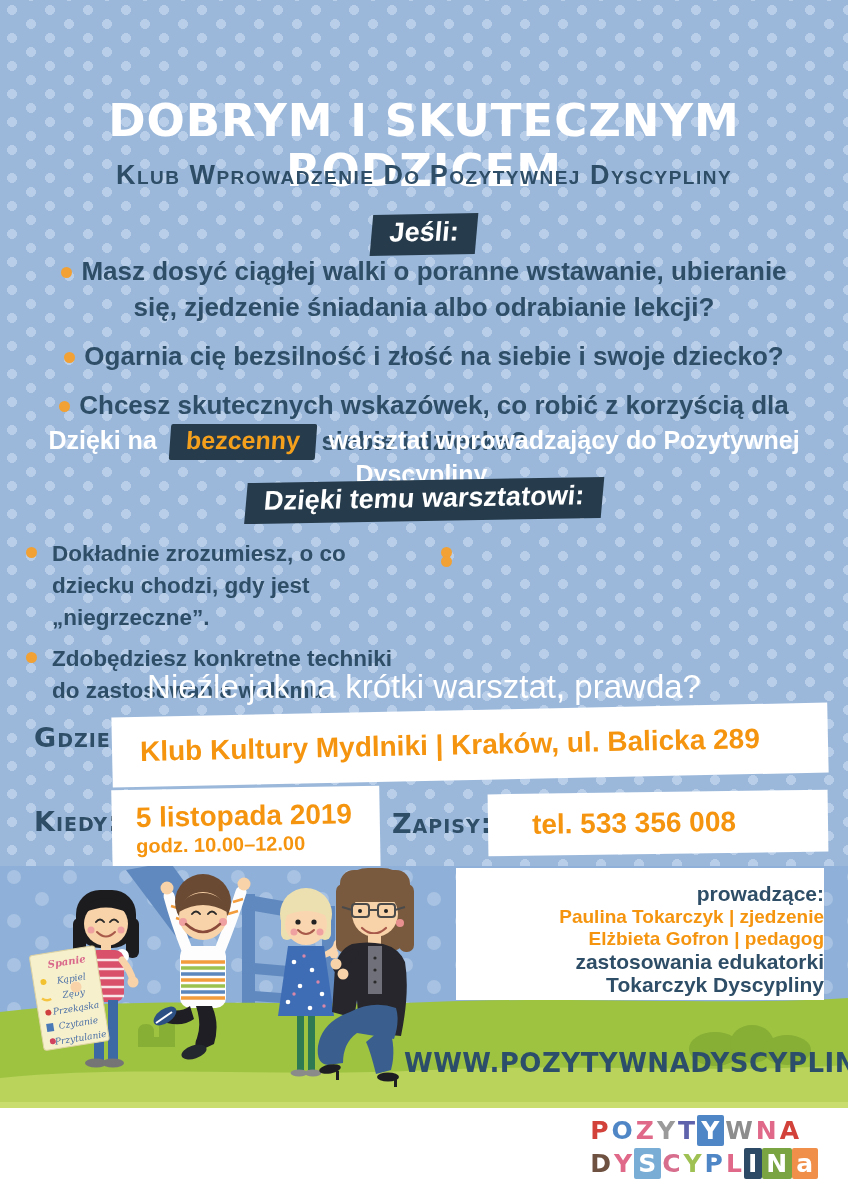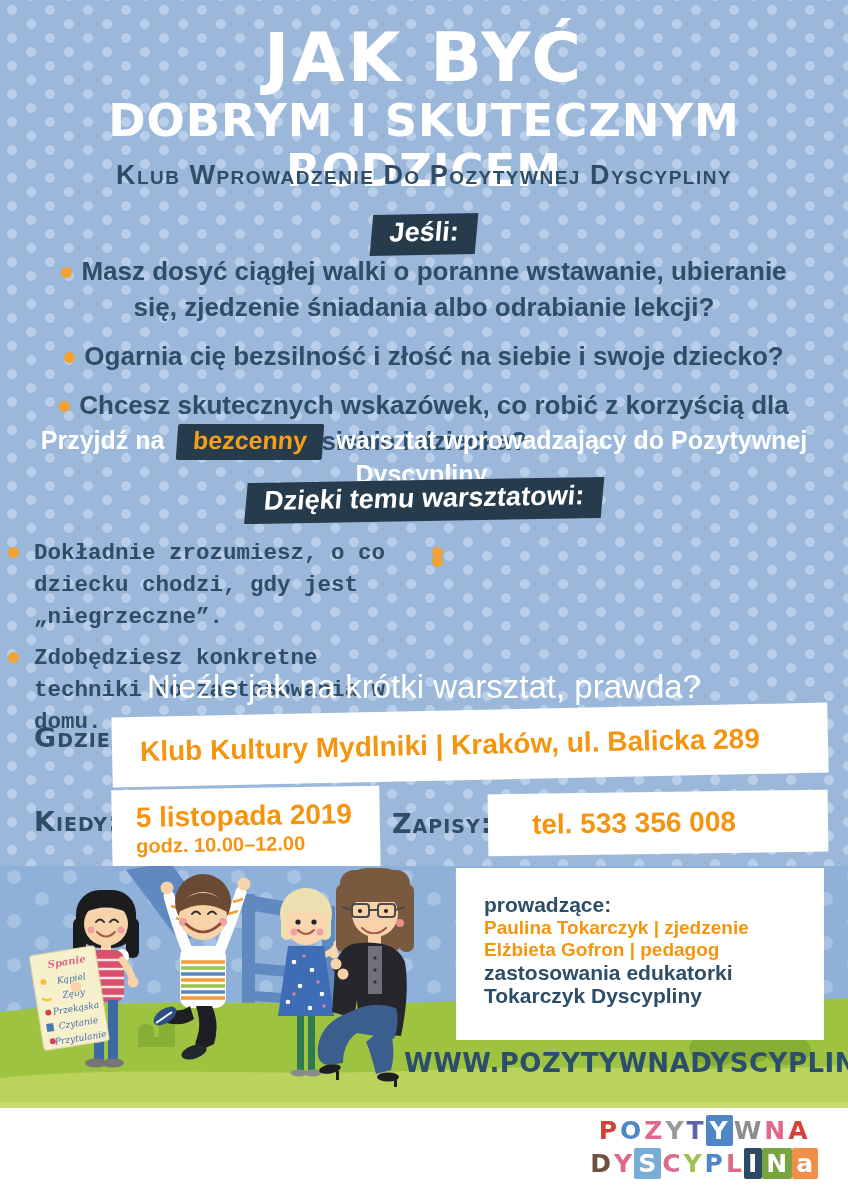--- a/index.html
+++ b/index.html
@@ -35,21 +35,21 @@
   
   .jesli-list{top:254px;left:40px;right:40px;list-style:none;margin:0;padding:0;text-align:center;}
   .jesli-list li{font-size:26px;line-height:1.38;font-weight:700;color:#2e4d66;margin-bottom:13px;}
   .dot{display:inline-block;width:11px;height:11px;border-radius:50%;background:#f2a135;
     margin-right:9px;vertical-align:2px;}
   
   .invite{top:424px;font-size:25px;font-weight:700;color:#ffffff;margin:0;}
   .chip{display:inline-block;background:#263c4c;color:#f5a01d;font-weight:800;
     padding:2px 16px 5px;margin:0 6px;border-radius:2px;transform:skewX(-4deg);}
   
-  .benefits{top:538px;left:8px;right:20px;display:flex;gap:28px;font-family:Liberation Mono, monospace;}
+  .benefits{top:538px;left:26px;right:20px;display:flex;gap:28px;}
   .benefits ul{list-style:none;margin:0;padding:0;flex:1;}
   .benefits li{position:relative;padding-left:26px;font-size:22.5px;line-height:1.42;
     font-weight:700;color:#2e4d66;margin-bottom:9px;text-align:left;}
   .benefits li .dot{position:absolute;left:0;top:9px;margin:0;}
   .closing{top:668px;font-size:33px;font-weight:400;color:#ffffff;margin:0;}
   
   .lbl{font-variant:small-caps;font-weight:800;font-size:27px;color:#2e4d66;
     font-family:"DejaVu Sans",sans-serif;letter-spacing:1px;}
   .lbl-gdzie{left:34px;top:722px;}
   .lbl-kiedy{left:34px;top:806px;}
@@ -59,57 +59,56 @@
     font-size:28px;line-height:70px;padding-left:28px;box-sizing:border-box;}
   .box-kiedy{left:112px;top:788px;width:268px;height:90px;transform:rotate(-1deg);
     padding:13px 0 0 24px;box-sizing:border-box;}
   .box-kiedy .date{font-size:28px;line-height:1.1;}
   .box-kiedy .time{font-size:20px;line-height:1.2;}
   .box-zapisy{left:488px;top:792px;width:340px;height:62px;transform:rotate(-0.8deg);
     font-size:28px;line-height:62px;padding-left:44px;box-sizing:border-box;}
   
   .illu{position:absolute;left:0;top:866px;width:848px;height:242px;}
   
-  .leaders{left:456px;top:868px;width:368px;height:172px;background:#ffffff;
-    padding:25px 0 0 28px;box-sizing:border-box;text-align:left;}
+  .leaders{left:456px;top:868px;width:368px;height:132px;background:#ffffff;
+    padding:14px 0 0 28px;box-sizing:border-box;text-align:right;}
   .leaders .hdr{font-size:21px;font-weight:800;color:#2e4d66;line-height:1.15;}
   .leaders .person{font-size:19px;font-weight:700;color:#f5950f;line-height:1.15;}
   .leaders .cert{font-size:21px;font-weight:800;color:#2e4d66;line-height:1.12;}
   
   .www{left:404px;top:1048px;font-size:26px;font-weight:800;color:#2c4e6b;
     font-family:"DejaVu Sans",sans-serif;letter-spacing:0.5px;}
   
-  .logo{right:30px;top:1116px;text-align:center;line-height:30px;
+  .logo{right:30px;top:1116px;text-align:left;line-height:30px;
     font-family:"DejaVu Sans",sans-serif;}
   .logo-ch{font-size:25px;font-weight:800;letter-spacing:1px;padding:0 1px;}
   .logo-ch.boxed{padding:1px 4px;border-radius:2px;}
 </style>
 </head>
 <body>
 
 <div id="poster">
   <div class="sky"></div>
 
-  <h1 class="abs ctr title1">JAK BYĆ</h1>
   <h1 class="abs ctr title2">DOBRYM I SKUTECZNYM RODZICEM</h1>
   <h2 class="abs ctr subtitle">Klub Wprowadzenie Do Pozytywnej Dyscypliny</h2>
 
   <div class="abs tag tag-jesli">Jeśli:</div>
 
   <ul class="abs jesli-list">
 
       <li><span class="dot"></span><span>Masz dosyć ciągłej walki o poranne wstawanie, ubieranie się, zjedzenie śniadania albo odrabianie lekcji?</span></li>
 
       <li><span class="dot"></span><span>Ogarnia cię bezsilność i złość na siebie i swoje dziecko?</span></li>
 
       <li><span class="dot"></span><span>Chcesz skutecznych wskazówek, co robić z korzyścią dla siebie i dziecka?</span></li>
     </ul>
 
   <p class="abs ctr invite">
-    <span>Przyjdź na</span>
+    <span>Dzięki na</span>
     <span class="chip"><span>bezcenny</span></span>
     <span>warsztat wprowadzający do Pozytywnej Dyscypliny.</span>
   </p>
 
   <div class="abs tag tag-dzieki">Dzięki temu warsztatowi:</div>
 
   <div class="abs benefits">
     <ul>
 
         <li><span class="dot"></span><span>Dokładnie zrozumiesz, o co dziecku chodzi, gdy jest „niegrzeczne”.</span></li>

